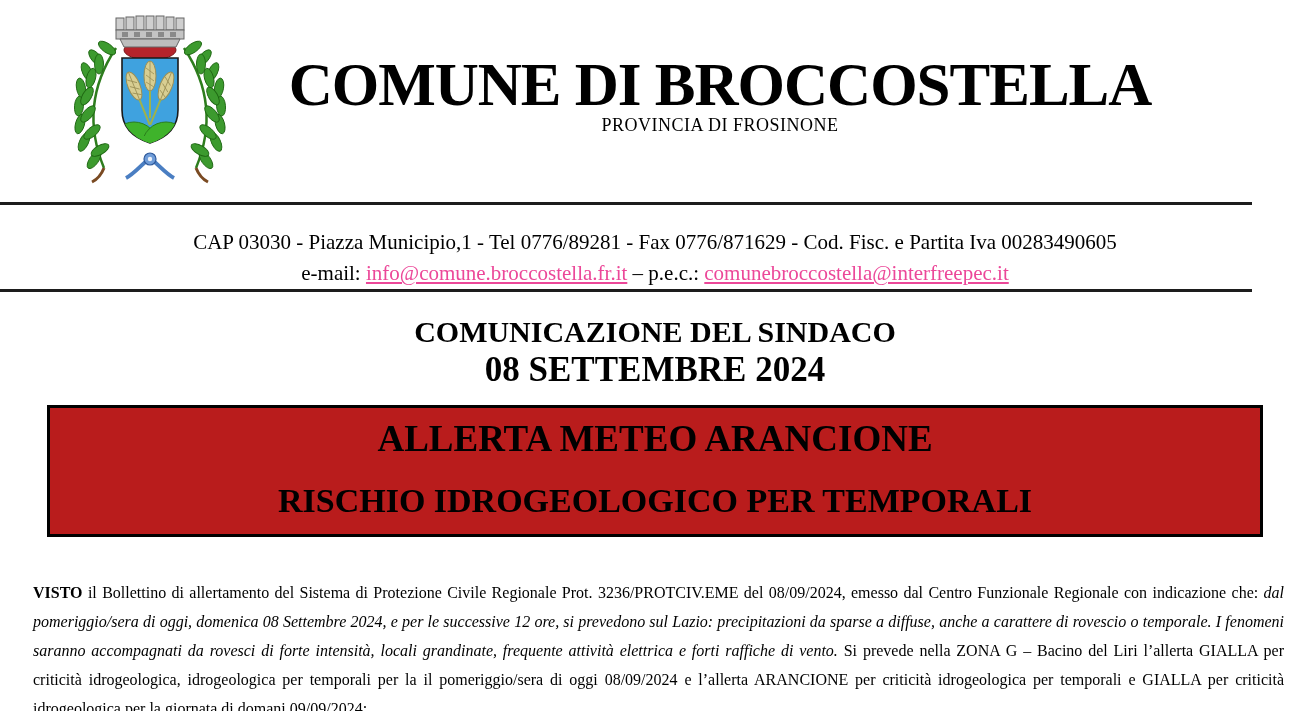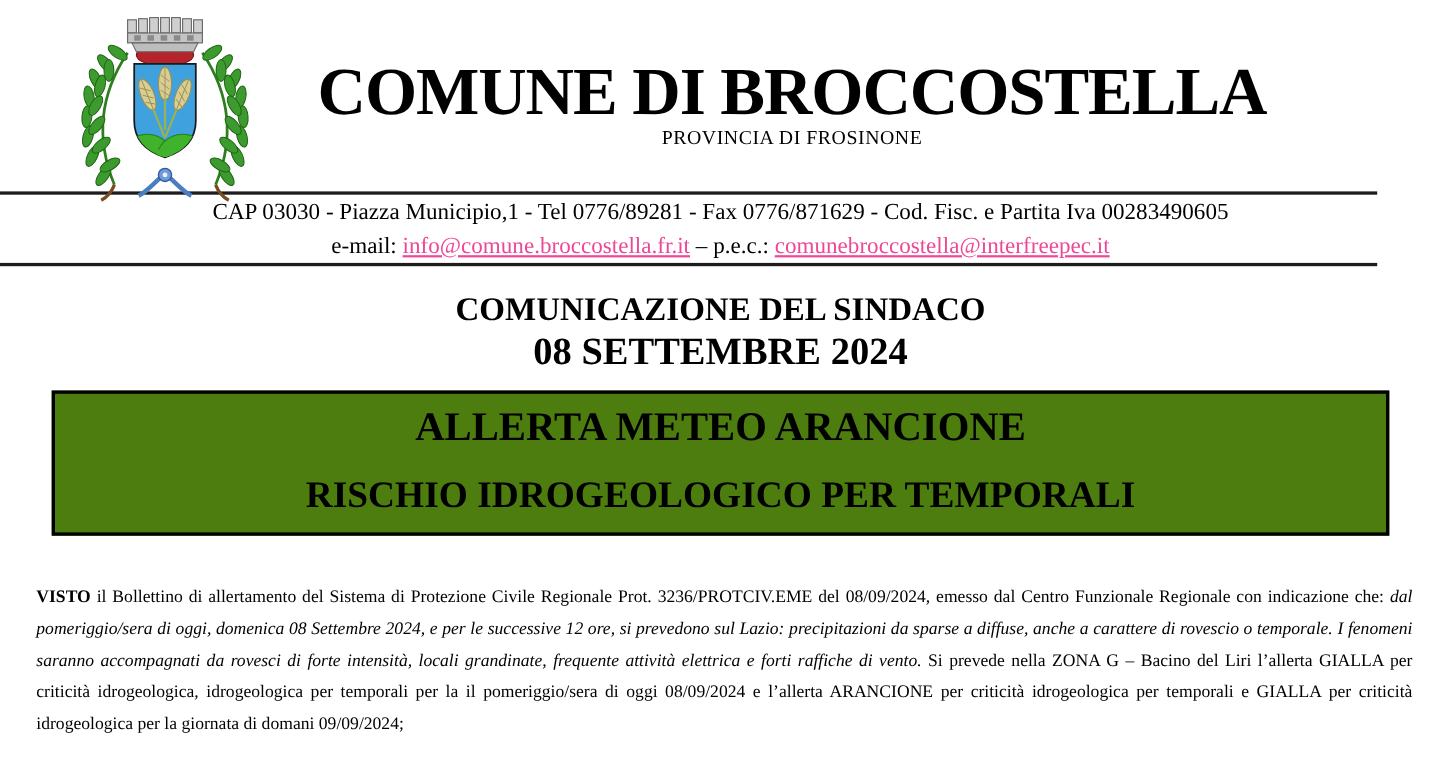--- a/index.html
+++ b/index.html
@@ -5,39 +5,39 @@
   html,body{margin:0;padding:0;background:#ffffff;}
   .page{
     position:relative;
     width:1310px;height:711px;
     background:#fff;
     overflow:hidden;
     font-family:"Liberation Serif", serif;
     color:#000;
   }
   
-  .letterhead{position:relative;height:174px;}
+  .letterhead{position:relative;height:202px;}
   .logo{position:absolute;left:70px;top:10px;width:160px;height:176px;}
   .head-text{position:absolute;left:190px;right:60px;top:54px;text-align:center;}
   .municipality{
     margin:0;font-size:61px;font-weight:bold;line-height:1.0;
     letter-spacing:-1px;white-space:nowrap;
   }
   .province{font-size:18px;letter-spacing:0.5px;}
   
   .rule{width:1252px;height:0;border-top:3px solid #1d1d1d;}
   
-  .contact{text-align:center;font-size:21px;line-height:31px;padding-top:0;}
+  .contact{text-align:center;font-size:21px;line-height:31px;padding-top:22px;}
   .contact a{color:#ec4899;text-decoration:underline;cursor:pointer;}
   
   .doc-title{margin:23px 0 0;text-align:center;font-size:30px;font-weight:bold;line-height:1.1;}
   .doc-date{margin:3px 0 0;text-align:center;font-size:35px;font-weight:bold;line-height:1.1;}
   .banner{
     margin:15px auto 0;width:1210px;
-    border:3px solid #000;background:#4d7c0f;
+    border:3px solid #000;background:#b91c1c;
     text-align:center;padding:9px 0 14px;
   }
   .banner-line1{font-size:37px;font-weight:bold;line-height:1.2;}
   .banner-line2{font-size:34px;font-weight:bold;line-height:1.15;margin-top:20px;}
   .doc-body{
     margin:41px 26px 0 33px;
     font-size:16px;line-height:29px;
     text-align:justify;
   }
   .doc-body .b{font-weight:bold;}

